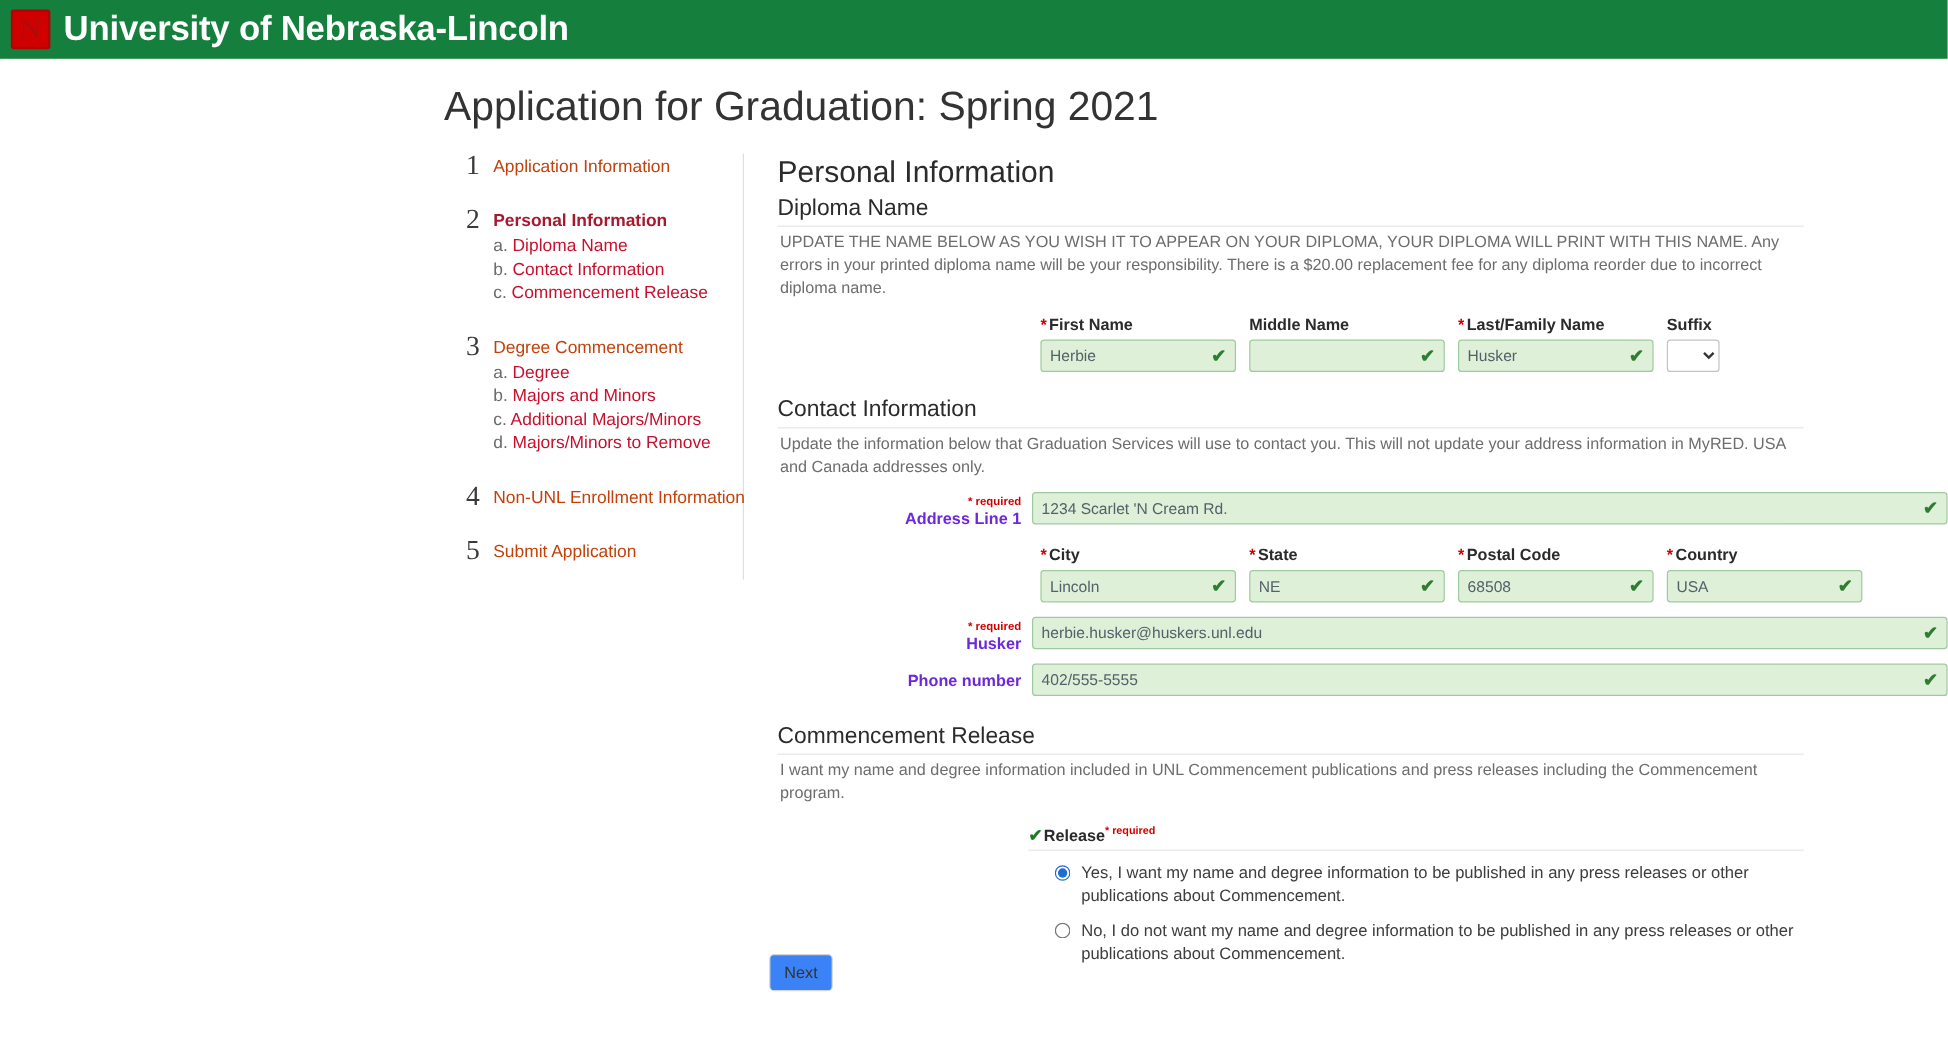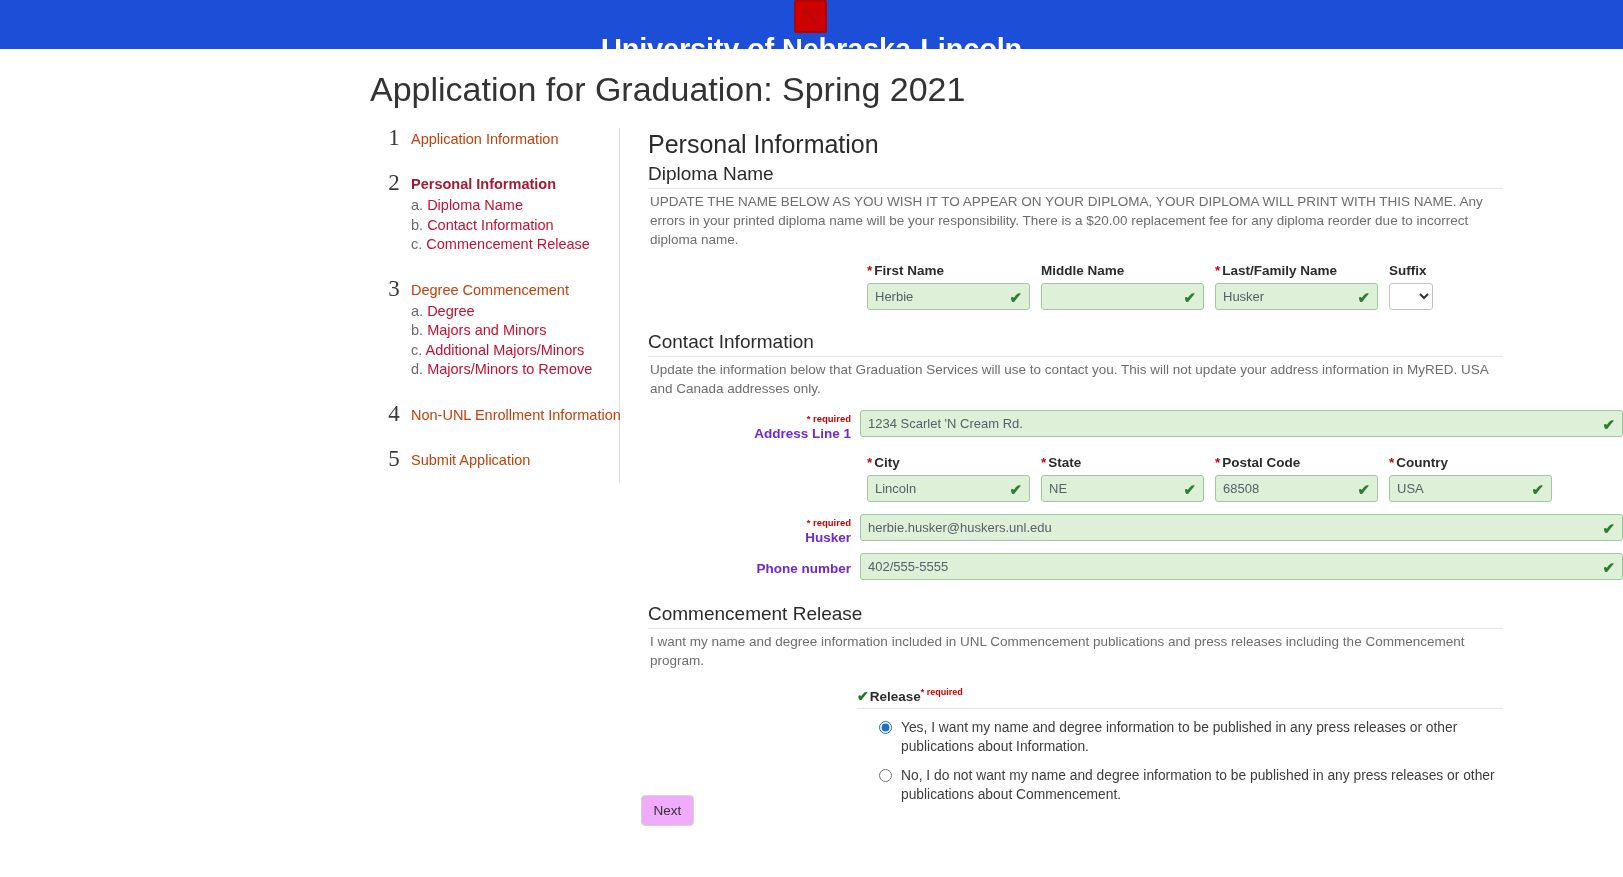--- a/index.html
+++ b/index.html
@@ -8,22 +8,22 @@
     width: 1623px; height: 877px;
     background: #ffffff;
     font-family: "Liberation Sans", sans-serif;
     overflow: hidden;
   }
 
   
   .header {
     position: absolute; top: 0; left: 0;
     width: 1623px; height: 49px;
-    background: #1d4ed8;
-    display: flex; align-items: center; flex-direction: column;
+    background: #15803d;
+    display: flex; align-items: center;
   }
   .logo-n {
     width: 33px; height: 33px;
     margin-left: 9px; margin-right: 11px;
     position: relative; flex: none;
     border: 2px solid #b00505;
     background: #d00000;
     border-radius: 2px;
   }
   .logo-n::after {
@@ -263,21 +263,21 @@
     color: #3d3d3d;
     line-height: 19.5px;
     max-width: 610px;
   }
 
   
   .next-btn {
     position: absolute;
     left: 641px; top: 795px;
     width: 53px; height: 31px;
-    background: #f0abfc;
+    background: #3b82f6;
     border: 1px solid #d6d6d6;
     border-radius: 4px;
     font-size: 13.5px;
     color: #333333;
     font-family: "Liberation Sans", sans-serif;
     cursor: pointer;
   }
 </style>
 </head>
 <body>
@@ -488,21 +488,21 @@
   <h3 class="sub-h" style="margin-top:22px">Commencement Release</h3>
   <p class="helper">I want my name and degree information included in UNL Commencement publications and press releases including the Commencement program.</p>
 
   <div class="release-block">
     <div class="release-head">
       <span class="ok">✔</span><span>Release</span><sup>* required</sup>
     </div>
 
     <label class="radio-row">
       <input type="radio" name="release" checked="" style="">
-      <span class="radio-text">Yes, I want my name and degree information to be published in any press releases or other publications about Information.</span>
+      <span class="radio-text">Yes, I want my name and degree information to be published in any press releases or other publications about Commencement.</span>
     </label>
 
     <label class="radio-row">
       <input type="radio" name="release" style="">
       <span class="radio-text">No, I do not want my name and degree information to be published in any press releases or other publications about Commencement.</span>
     </label>
   </div>
 
 </div>
 

